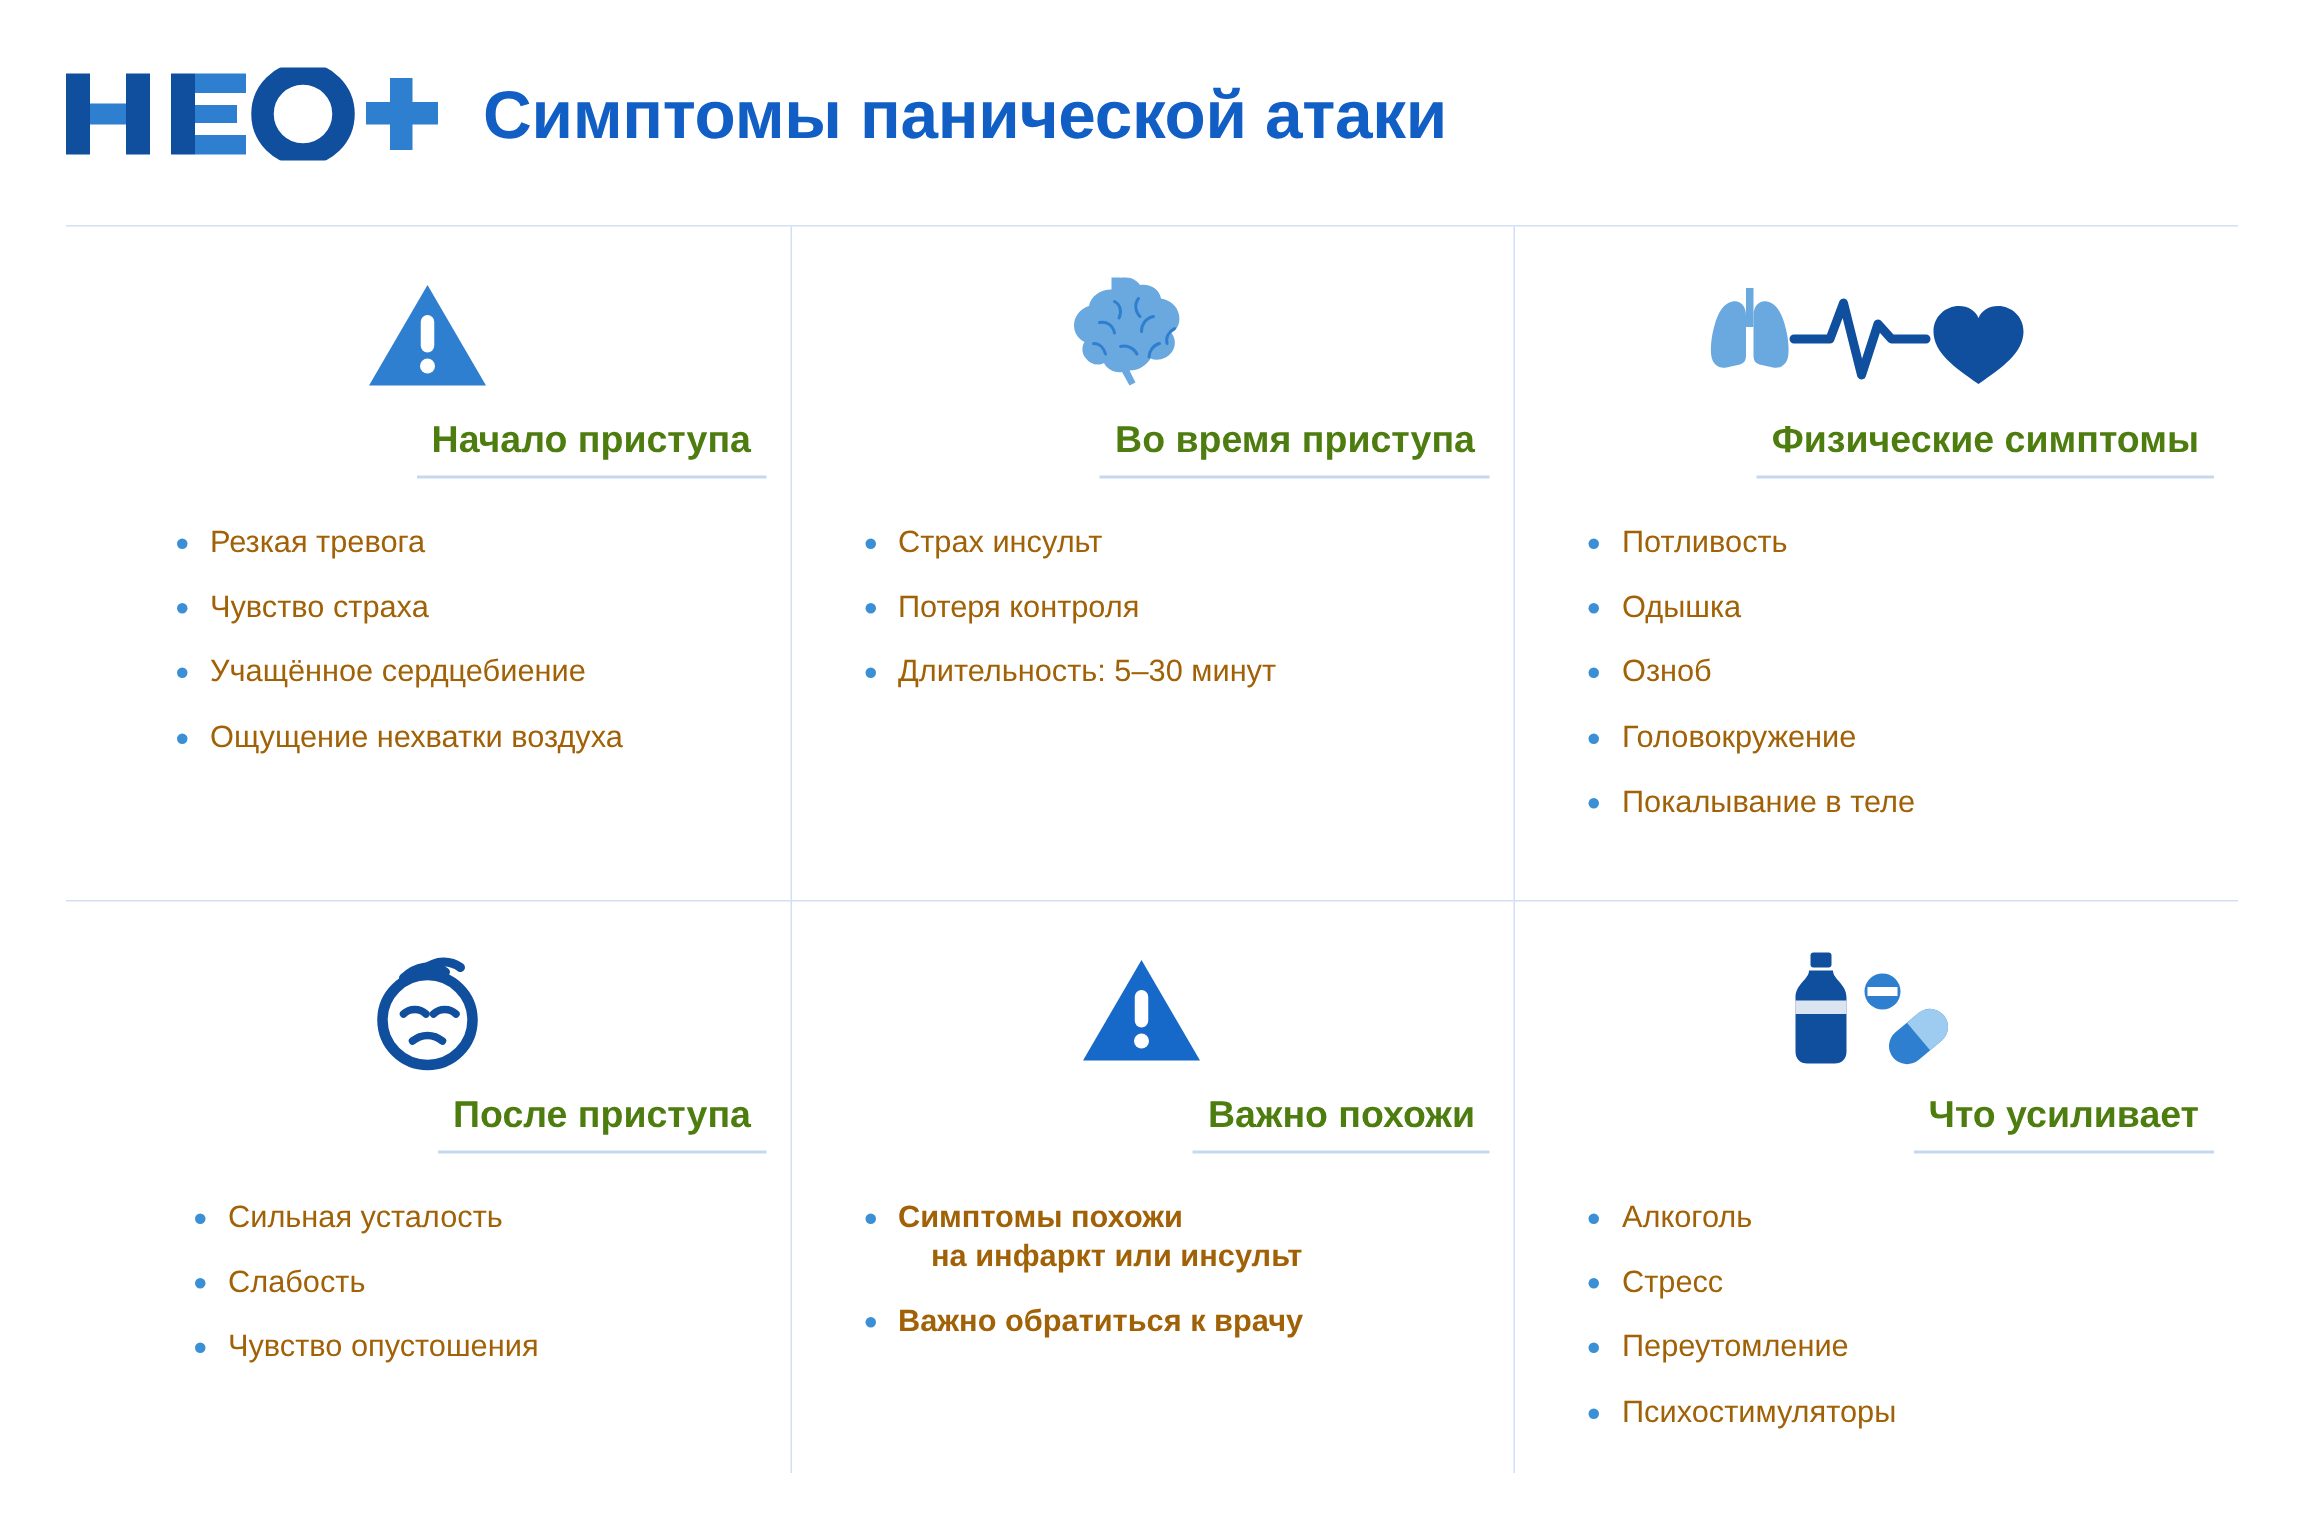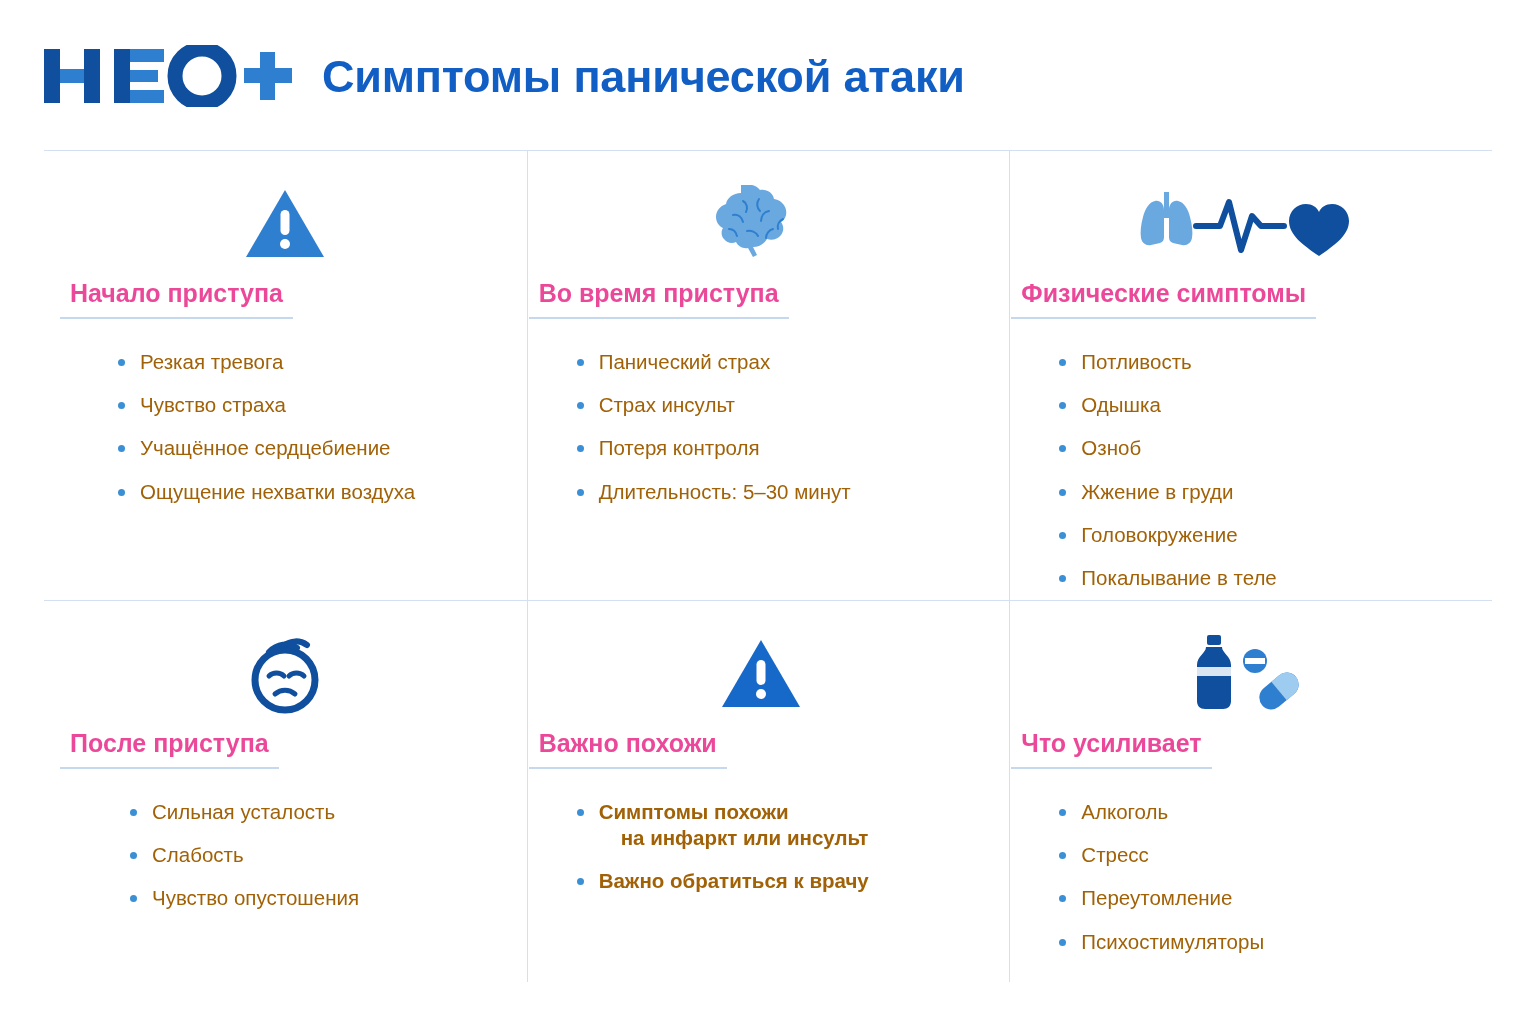--- a/index.html
+++ b/index.html
@@ -76,24 +76,24 @@
     border-top: 1px solid #d3e0f1;
   }
 
   .icon-wrap {
     height: 86px;
     display: flex;
     align-items: center;
     justify-content: center;
   }
   .card-title {
-    text-align: left;
+    text-align: right;
     font-size: 25px;
     font-weight: bold;
-    color: #ec4899;
+    color: #4d7c0f;
     margin-top: 12px;
     padding-bottom: 11px;
     position: relative;
   }
   .card-title .title-text {
     display: inline-block;
     position: relative;
   }
   .card-title .title-text::after {
     content: "";
@@ -201,21 +201,20 @@
             <path d="M58 26c-5 1-8 5-8 10"></path>
             <path d="M36 46c4-1 9 1 11 5"></path>
             <path d="M62 44c-4 1-7 5-7 9"></path>
             <path d="M18 44c4 0 7 3 8 7"></path>
             <path d="M72 34c-4 2-6 6-5 10"></path>
           </g>
         </svg>
       </div>
       <div class="card-title"><span class="title-text">Во время приступа</span></div>
       <ul class="items">
-        <li>Панический страх</li>
         <li>Страх инсульт</li>
         <li>Потеря контроля</li>
         <li>Длительность: 5–30 минут</li>
       </ul>
     </div>
 
     <div class="cell c3 col3 row1">
       <div class="icon-wrap">
         <svg width="220" height="76" viewBox="0 0 220 76" aria-hidden="true">
 
@@ -228,21 +227,20 @@
           <polyline points="62,40 86,40 95,16 107,64 118,30 127,40 150,40" fill="none" stroke="#0f4f9e" stroke-width="6" stroke-linecap="round" stroke-linejoin="round"></polyline>
 
           <path d="M185 70c-16-11-30-21-30-35 0-10 8-17 17-17 6 0 11 3 13 8 2-5 7-8 13-8 9 0 17 7 17 17 0 14-14 24-30 35z" fill="#0f4f9e"></path>
         </svg>
       </div>
       <div class="card-title"><span class="title-text">Физические симптомы</span></div>
       <ul class="items">
         <li>Потливость</li>
         <li>Одышка</li>
         <li>Озноб</li>
-        <li>Жжение в груди</li>
         <li>Головокружение</li>
         <li>Покалывание в теле</li>
       </ul>
     </div>
 
     <div class="cell c1 row2">
       <div class="icon-wrap">
         <svg width="92" height="80" viewBox="0 0 92 80" aria-hidden="true">
           <circle cx="46" cy="46" r="30" fill="none" stroke="#0f4f9e" stroke-width="7"></circle>
           <path d="M30 42c4-4 11-4 15 0" fill="none" stroke="#0f4f9e" stroke-width="5" stroke-linecap="round"></path>

